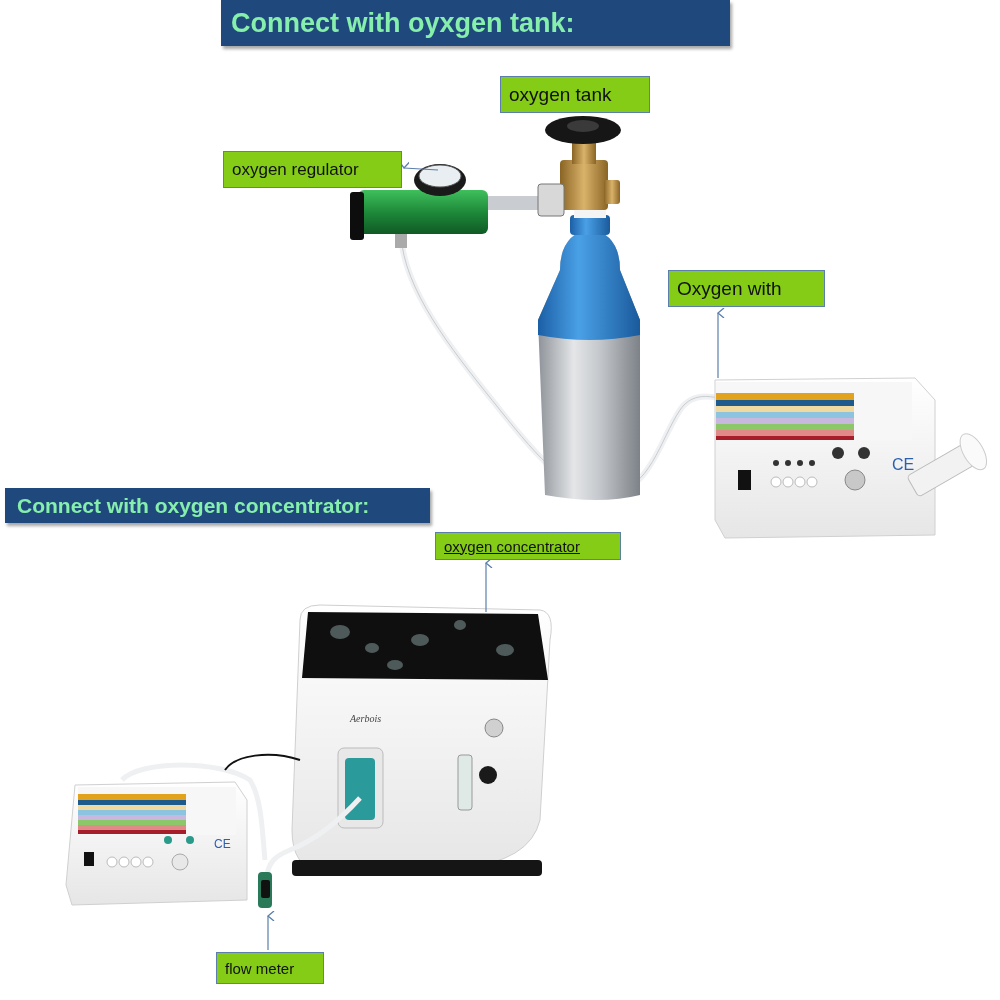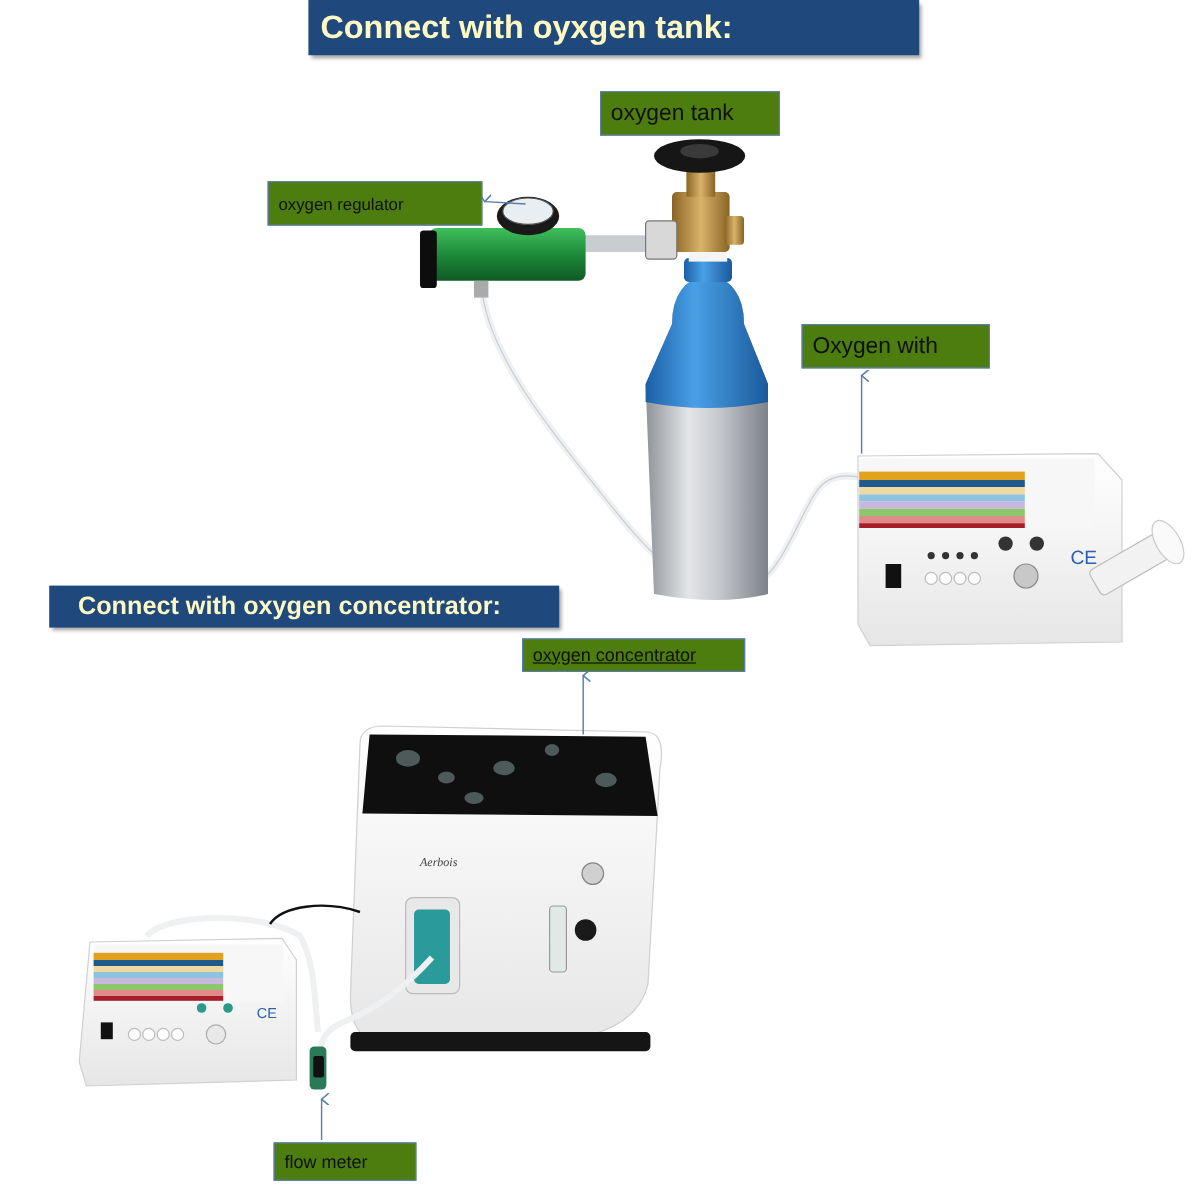--- a/index.html
+++ b/index.html
@@ -1,26 +1,26 @@
 <!DOCTYPE html>
 <html><head>
 <meta charset="utf-8">
 <style>
   html,body{margin:0;padding:0;background:#ffffff;}
   body{width:1000px;height:1000px;position:relative;overflow:hidden;font-family:"Liberation Sans",sans-serif;}
-  .banner{position:absolute;background:#1f497d;color:#fef9c3;font-weight:bold;box-shadow:2px 3px 3px rgba(0,0,0,0.35);display:flex;align-items:center;box-sizing:border-box;margin-left:36px;}
+  .banner{position:absolute;background:#1f497d;color:#86efac;font-weight:bold;box-shadow:2px 3px 3px rgba(0,0,0,0.35);display:flex;align-items:center;box-sizing:border-box;}
   .banner span{white-space:nowrap;}
   #banner-tank{left:221px;top:0;width:509px;height:46px;font-size:27px;padding-left:10px;}
-  #banner-conc{left:5px;top:488px;width:425px;height:35px;font-size:21px;padding-left:24px;}
-  .label{position:absolute;background:#4d7c0f;border:1.5px solid #5b7eac;box-sizing:border-box;color:#111;display:flex;align-items:center;padding-left:8px;white-space:nowrap;}
+  #banner-conc{left:5px;top:488px;width:425px;height:35px;font-size:21px;padding-left:12px;}
+  .label{position:absolute;background:#84cc16;border:1.5px solid #5b7eac;box-sizing:border-box;color:#111;display:flex;align-items:center;padding-left:8px;white-space:nowrap;}
   #lbl-tank{left:500px;top:76px;width:150px;height:37px;font-size:19px;}
-  #lbl-reg{left:223px;top:151px;width:179px;height:37px;font-size:14px;text-align:right;}
+  #lbl-reg{left:223px;top:151px;width:179px;height:37px;font-size:17px;text-align:right;}
   #lbl-inlet{left:668px;top:270px;width:157px;height:37px;font-size:19px;}
   #lbl-conc{left:435px;top:532px;width:186px;height:28px;font-size:15px;text-decoration:underline;}
-  #lbl-flow{left:228px;top:952px;width:119px;height:32px;font-size:15px;align-items:center;}
+  #lbl-flow{left:216px;top:952px;width:108px;height:32px;font-size:15px;align-items:center;}
   svg.scene{position:absolute;left:0;top:0;}
 </style>
 </head>
 <body>
 
 <svg class="scene" width="1000" height="1000" viewBox="0 0 1000 1000">
   <defs>
     <linearGradient id="alu" x1="0" x2="1">
       <stop offset="0" stop-color="#8e9399"></stop>
         <stop offset="0.35" stop-color="#e4e6e8"></stop>

